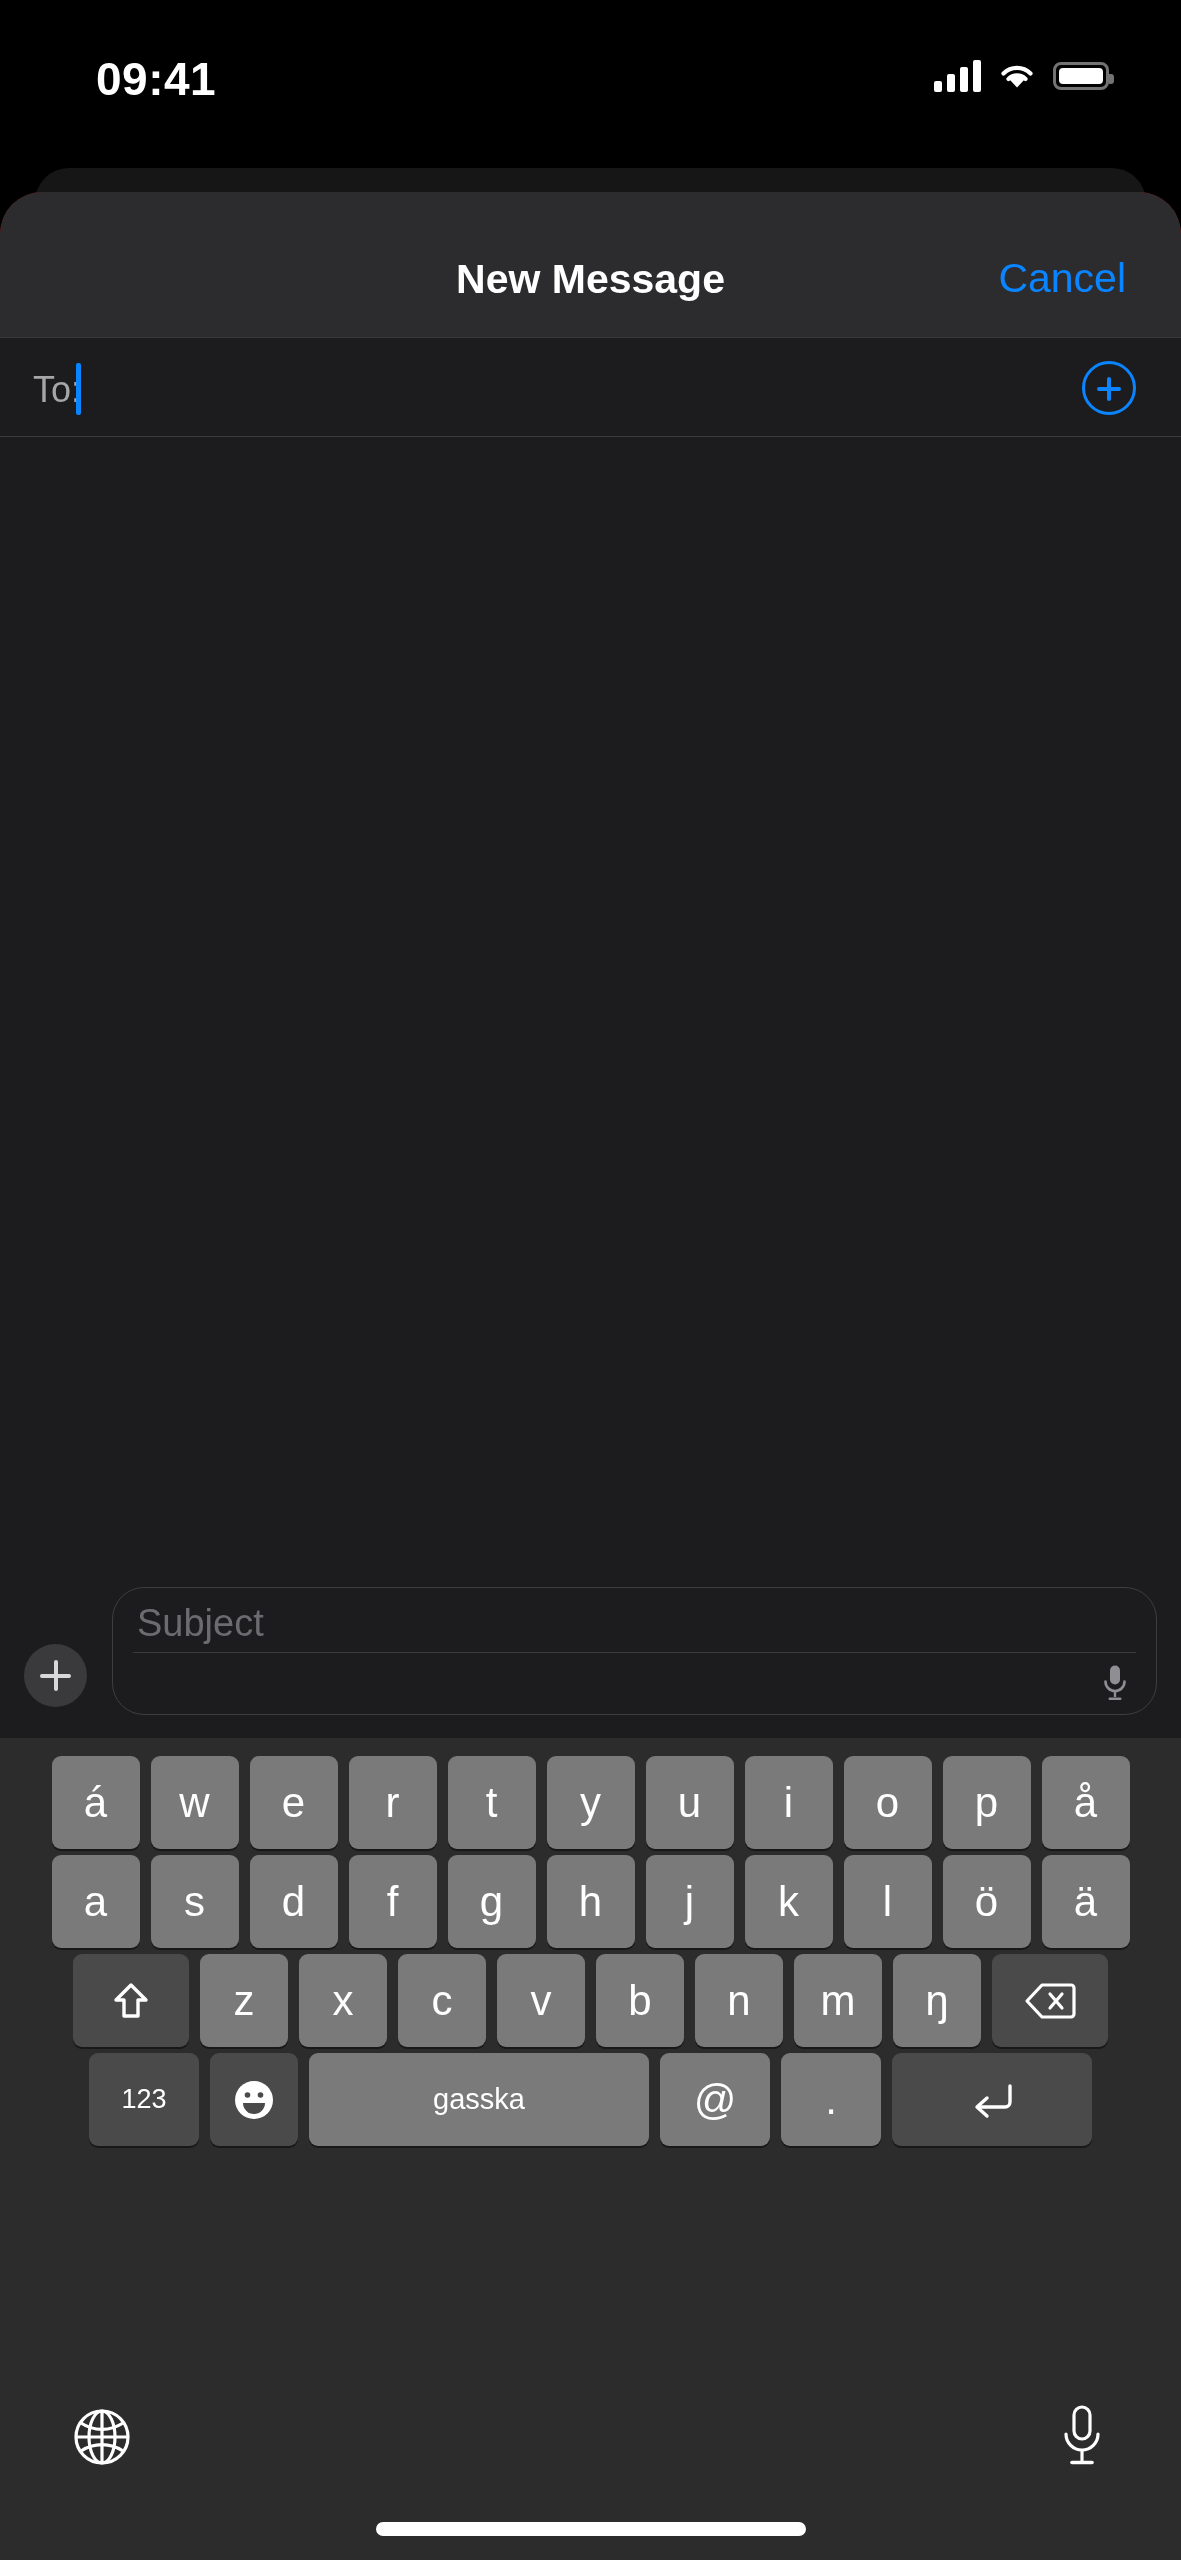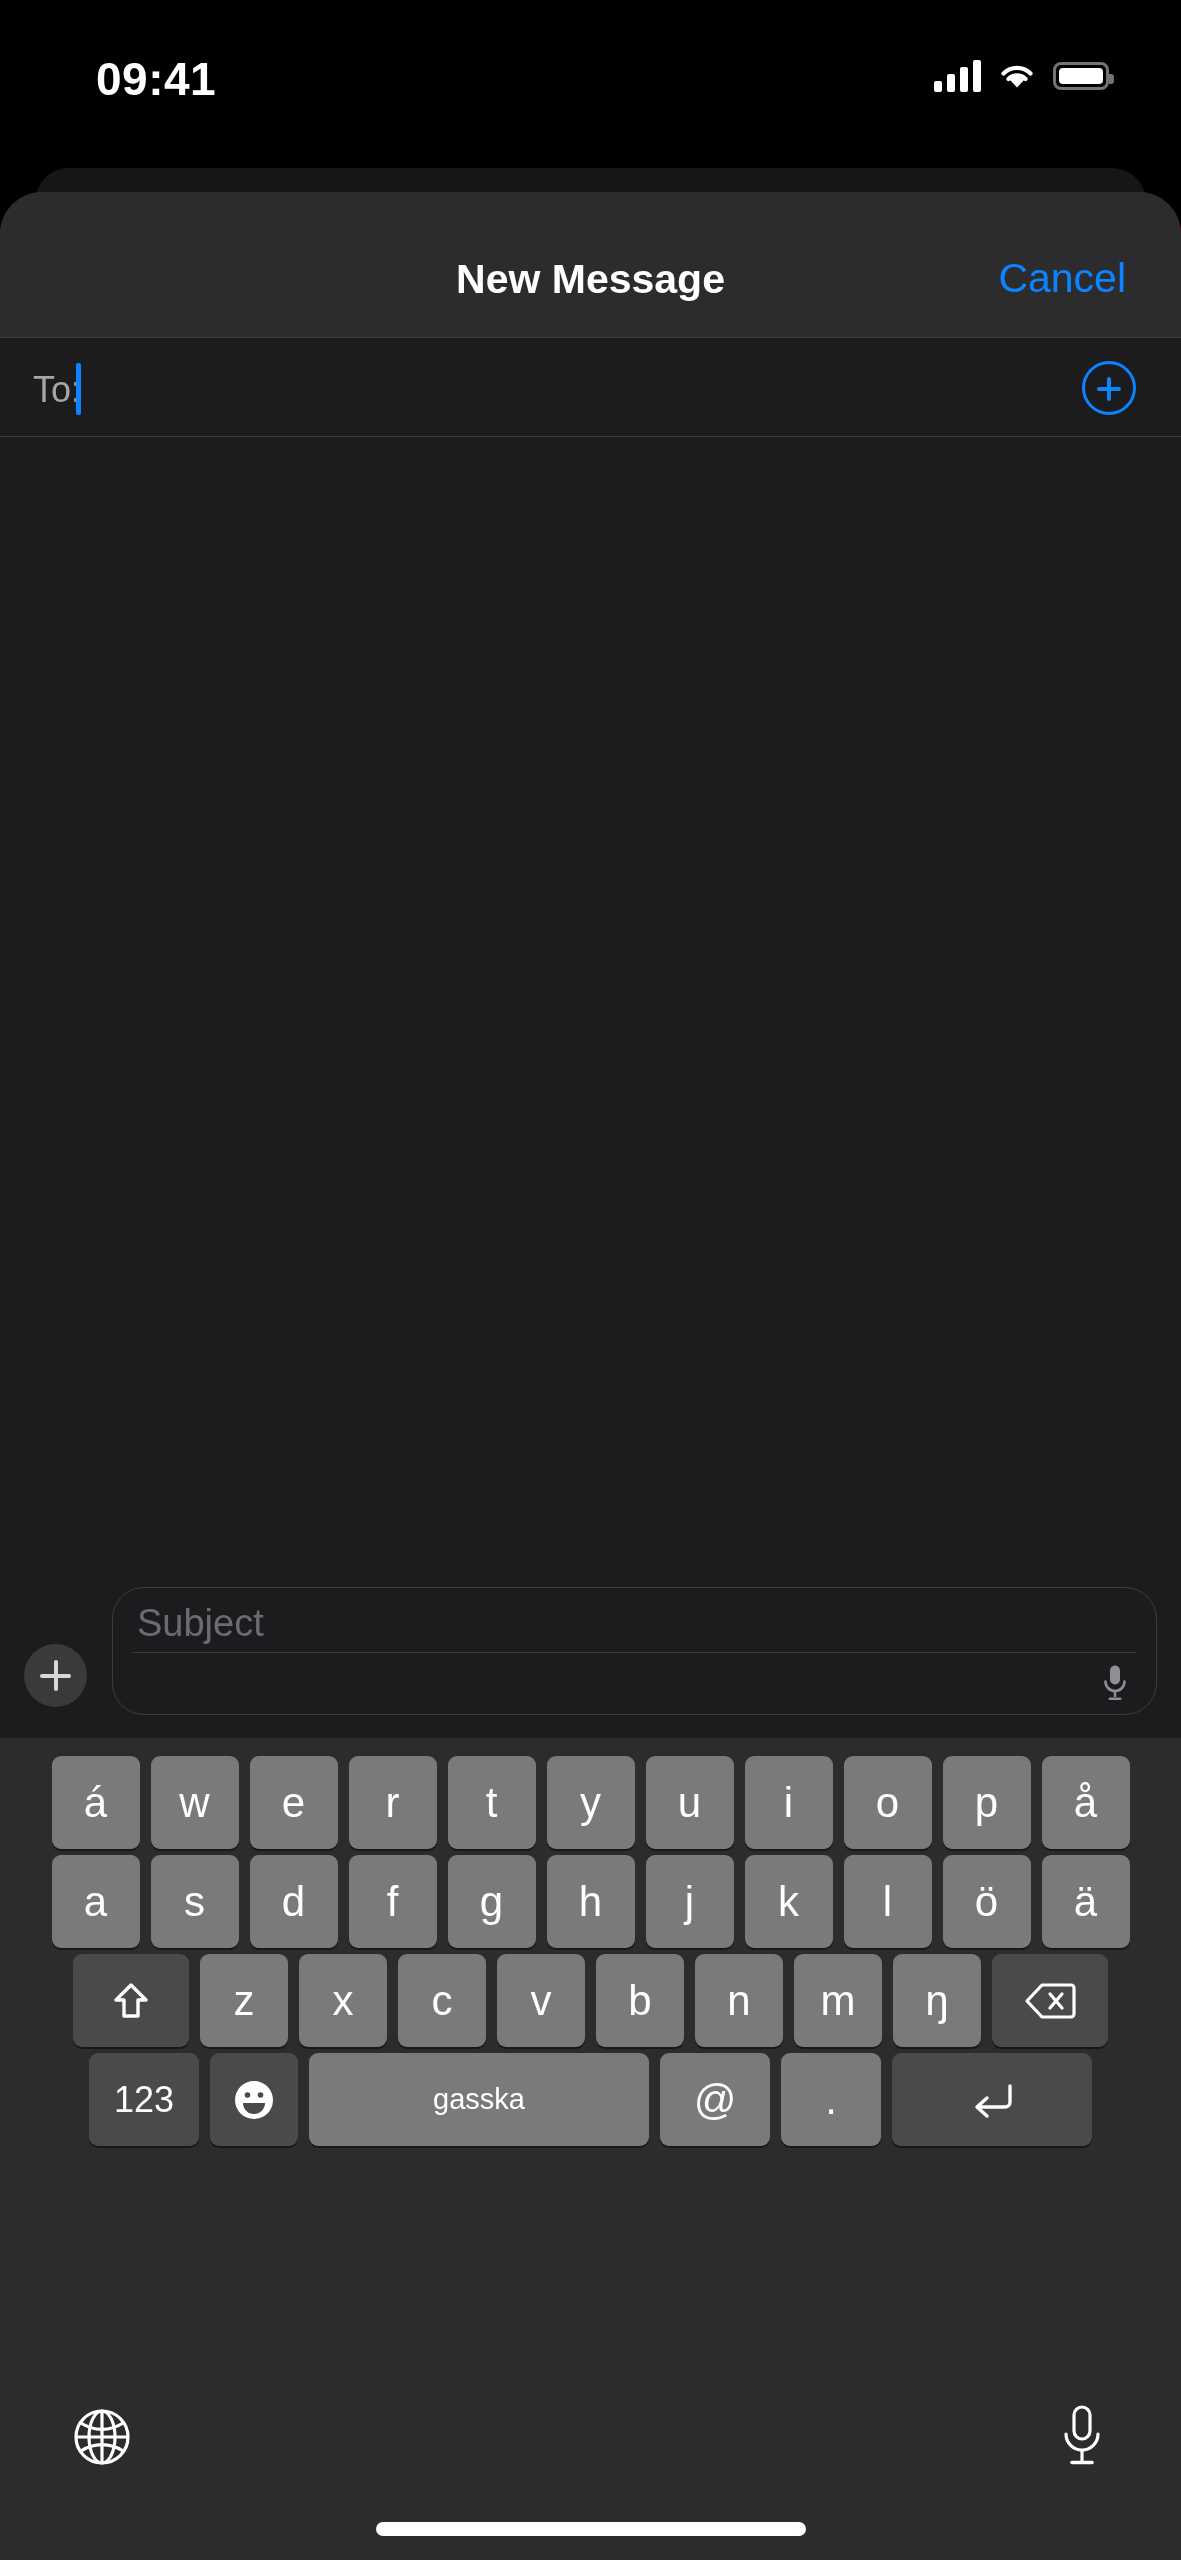--- a/index.html
+++ b/index.html
@@ -138,21 +138,21 @@
     background:#7A7A7A; border-radius:9px;
     color:#fff; font-size:42px; font-weight:400;
     display:flex; align-items:center; justify-content:center;
     box-shadow:0 2px 0 rgba(0,0,0,.45);
   }
   .r1 .key, .r2 .key { width:88px; height:93px; }
   .r3 .key.letter { width:88px; height:93px; }
   .key.dark { background:#4A4A4A; }
   .key.shift { width:116px; height:93px; }
   .key.del   { width:116px; height:93px; }
-  .key.num   { width:110px; height:93px; font-size:36px; }
+  .key.num   { width:110px; height:93px; font-size:27px; }
   .key.emoji { width:88px;  height:93px; }
   .key.space { width:340px; height:93px; font-size:29px; }
   .key.at    { width:110px; height:93px; }
   .key.dot   { width:100px; height:93px; font-size:42px; }
   .key.ret   { width:200px; height:93px; }
   .r4 { padding:0 10px; }
 
   .kb-bottom {
     position:absolute; left:0; bottom:0; width:1181px; height:175px;
   }

